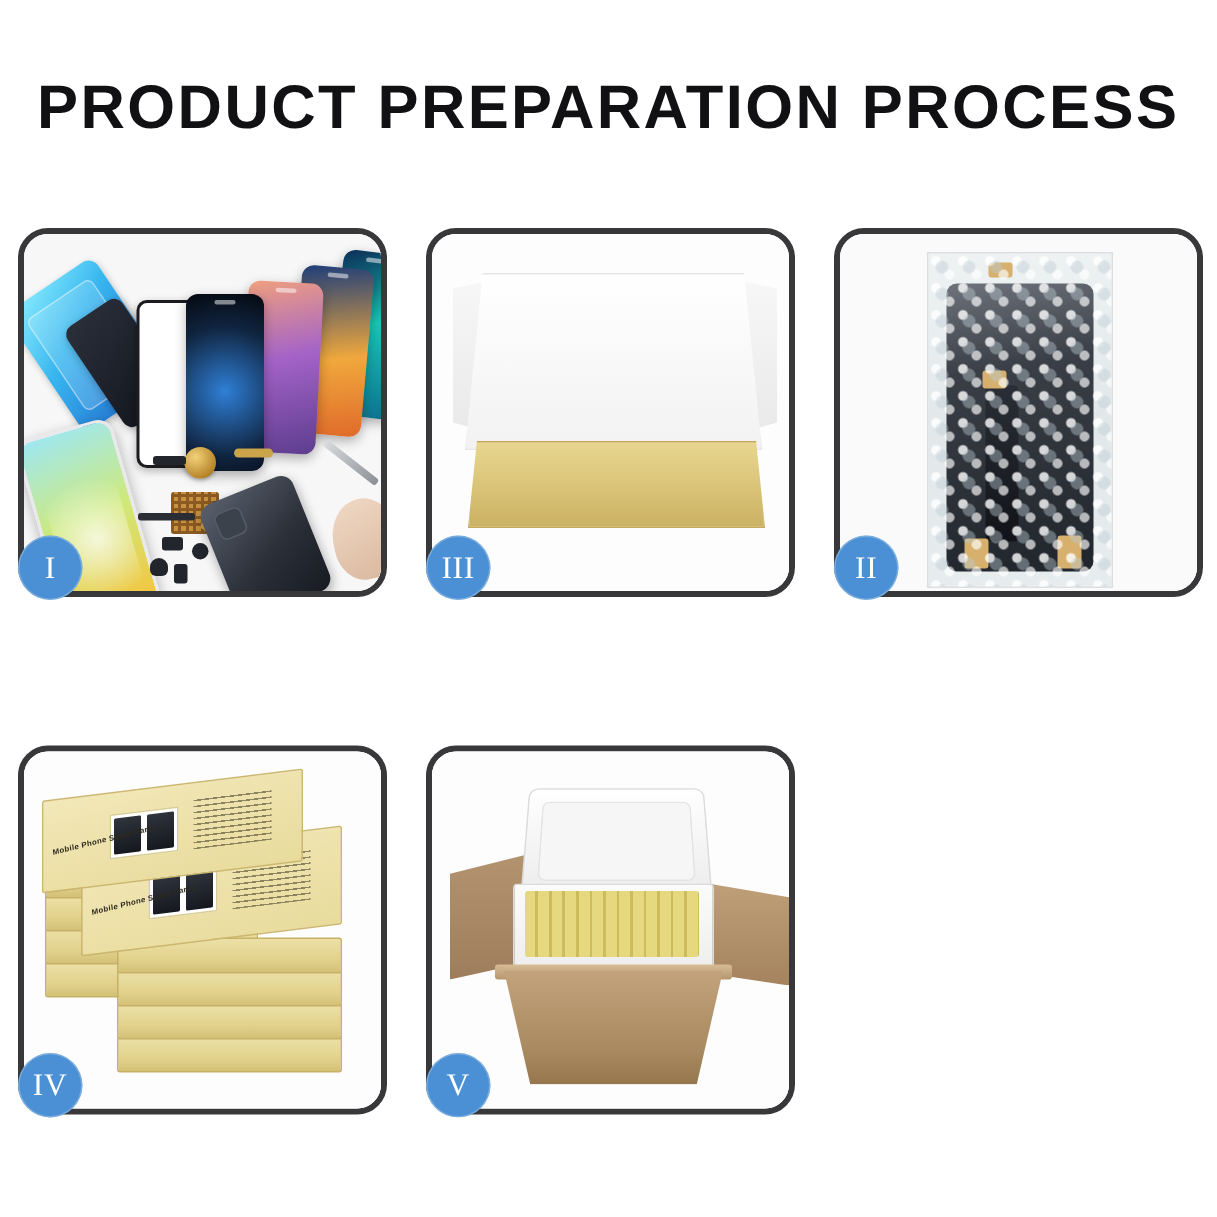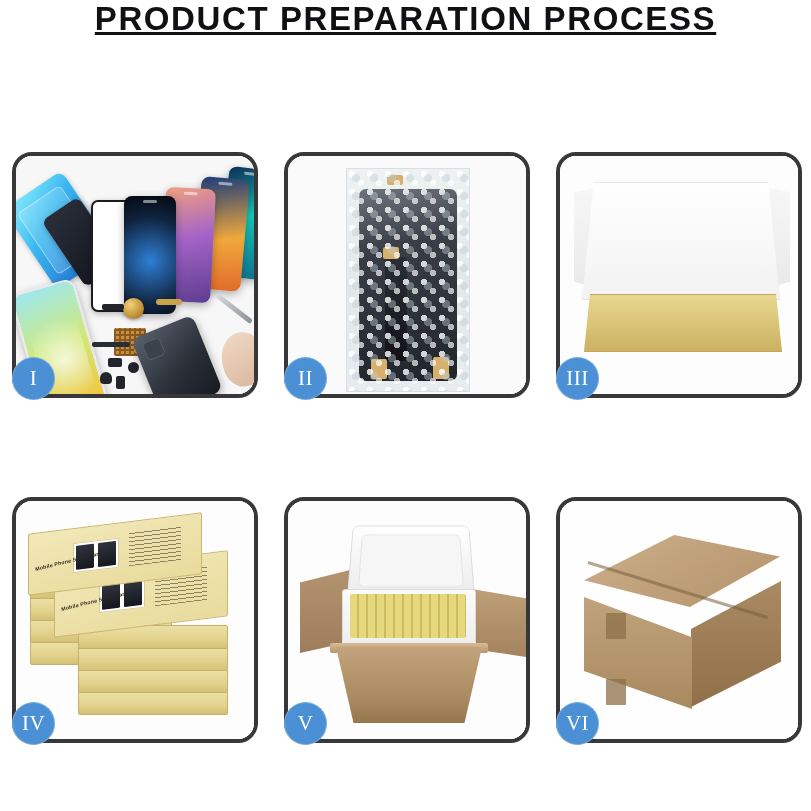--- a/index.html
+++ b/index.html
@@ -12,27 +12,27 @@
   #page {
     position: relative;
     width: 811px; height: 811px;
     background: #ffffff;
   }
 
   
   .header { position: absolute; top: 0; left: 0; width: 811px; text-align: center; }
   .title {
     margin: 0;
-    font-size: 33px;
+    padding-top: 48px;
+    font-size: 41px;
     letter-spacing: 1.6px;
     font-weight: 700;
     color: #111114;
     font-family: "Liberation Sans", sans-serif;
     white-space: nowrap;
-    text-decoration: underline;
   }
   .subtitle {
     margin: 0;
     padding-top: 14px;
     font-size: 14.5px;
     color: #1b1b1f;
     letter-spacing: 0.1px;
     font-family: "Liberation Sans", sans-serif;
     white-space: nowrap;
   }
@@ -395,47 +395,47 @@
           <div class="hand"></div>
           <div class="tweez"></div>
         </div>
       </div>
       <div class="badge">I</div>
     </div>
 
     <div class="panel">
       <div class="panel-inner">
         <div class="stage">
+          <div class="p3-bg"></div>
+          <div class="lid-flap-l"></div>
+          <div class="lid-flap-r"></div>
+          <div class="lid-back"></div>
+          <div class="tray-inner"></div>
+          <div class="box-tray"></div>
+        </div>
+      </div>
+      <div class="badge">III</div>
+    </div>
+
+    <div class="panel">
+      <div class="panel-inner">
+        <div class="stage">
           <div class="p2-bg"></div>
           <div class="bubblepack">
             <div class="lcd"></div>
             <div class="lcd-tail"></div>
             <div class="tape" style="left:40px;top:6px;width:16px;height:10px;"></div>
             <div class="tape" style="left:36px;top:78px;width:16px;height:12px;"></div>
             <div class="tape" style="left:24px;top:190px;width:16px;height:20px;"></div>
             <div class="tape" style="left:86px;top:188px;width:16px;height:22px;"></div>
             <div class="bubbles"></div>
           </div>
         </div>
       </div>
       <div class="badge">II</div>
-    </div>
-
-    <div class="panel">
-      <div class="panel-inner">
-        <div class="stage">
-          <div class="p3-bg"></div>
-          <div class="lid-flap-l"></div>
-          <div class="lid-flap-r"></div>
-          <div class="lid-back"></div>
-          <div class="tray-inner"></div>
-          <div class="box-tray"></div>
-        </div>
-      </div>
-      <div class="badge">III</div>
     </div>
 
     <div class="panel">
       <div class="panel-inner">
         <div class="stage">
           <div class="p4-bg"></div>
 
           <div class="sbox" style="left:14px;top:140px;width:140px;height:22px;"></div>
           <div class="sbox" style="left:14px;top:118px;width:140px;height:22px;"></div>
           <div class="sbox" style="left:14px;top:96px;width:140px;height:22px;"></div>
@@ -477,29 +477,15 @@
           <div class="foam-lid"></div>
           <div class="foam-body"></div>
           <div class="foam-fill"></div>
           <div class="carton-rim"></div>
           <div class="carton-body"></div>
         </div>
       </div>
       <div class="badge">V</div>
     </div>
 
-    <div class="panel">
-      <div class="panel-inner">
-        <div class="stage">
-          <div class="p6-bg"></div>
-          <div class="c-top"></div>
-          <div class="c-side"></div>
-          <div class="c-front"></div>
-          <div class="c-seam"></div>
-          <div class="c-tape" style="left:46px;top:112px;"></div>
-          <div class="c-tape" style="left:46px;top:178px;"></div>
-        </div>
-      </div>
-      <div class="badge">VI</div>
-    </div>
 
   </div>
 </div>
 
 </body></html>

